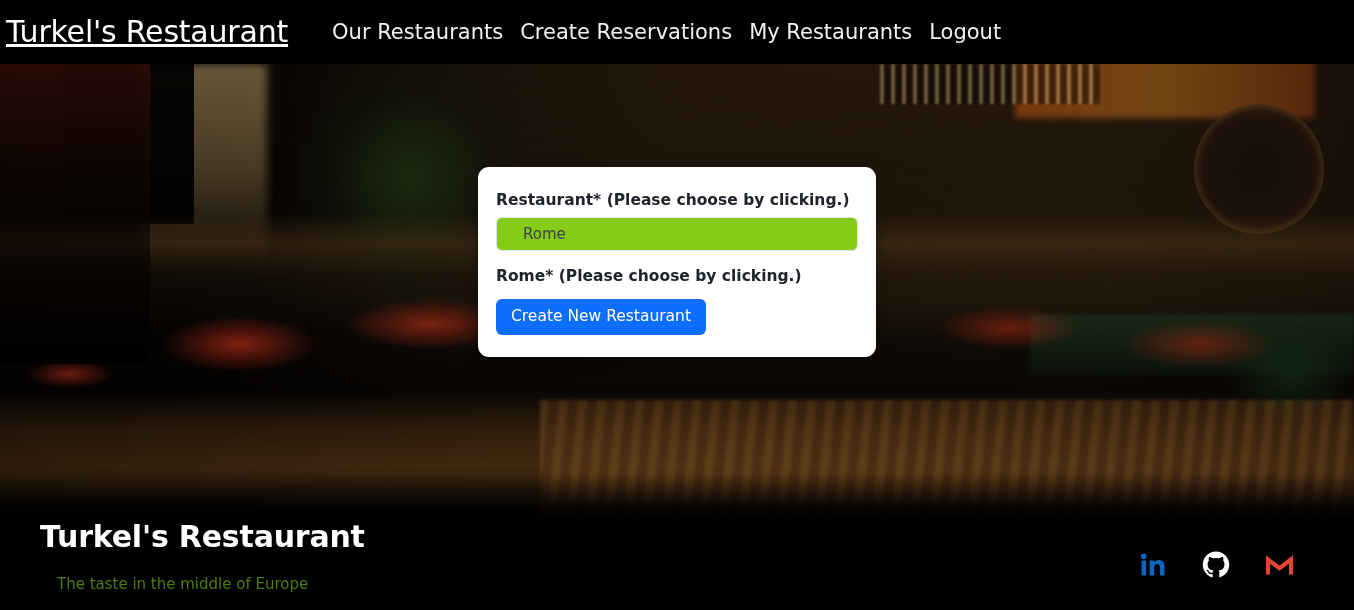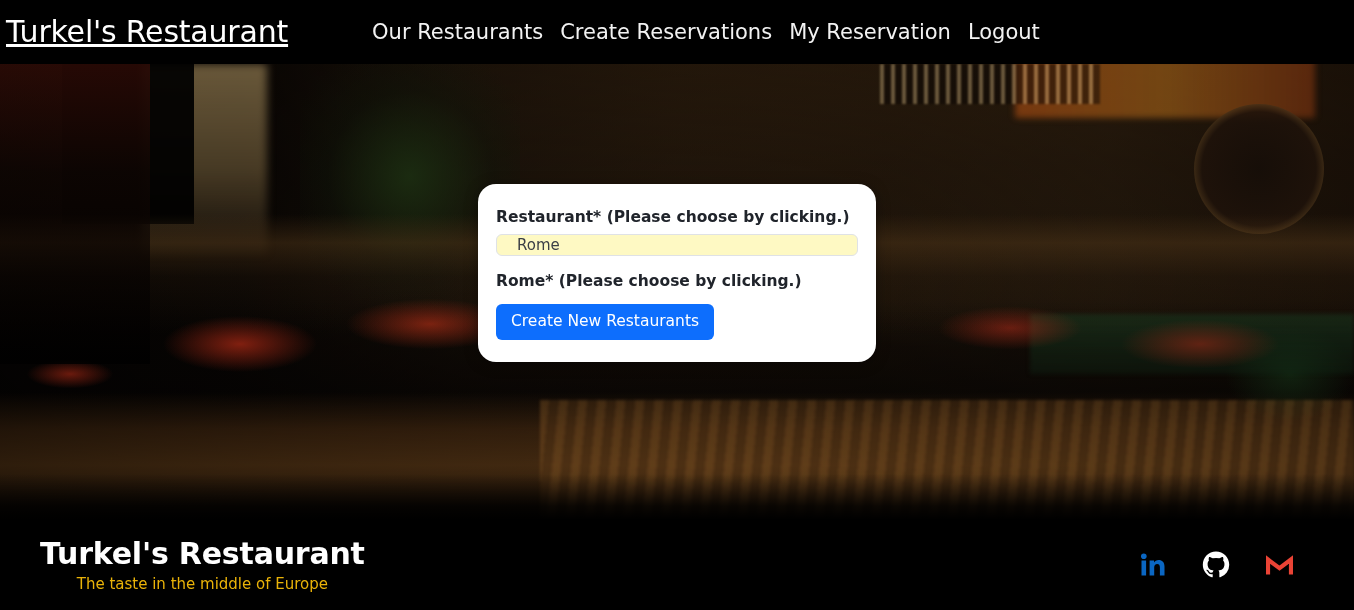--- a/index.html
+++ b/index.html
@@ -34,21 +34,21 @@
     font-weight: 400;
     letter-spacing: -0.2px;
     margin-left: 6px;
     white-space: nowrap;
     line-height: 1;
   }
   .nav-links {
     display: flex;
     align-items: center;
     gap: 17px;
-    margin-left: 84px;
+    margin-left: 44px;
   }
   .nav-link {
     color: #f2f2f2;
     font-size: 21px;
     font-weight: 400;
     text-decoration: none;
     white-space: nowrap;
     line-height: 1;
     cursor: pointer;
   }
@@ -192,50 +192,49 @@
     background: rgba(0,0,0,0.93);
     pointer-events: none;
   }
 
   
   .card {
     position: absolute;
     left: 478px; top: 167px;
     width: 398px;
     background: #ffffff;
-    border-radius: 18px;
+    border-radius: 11px;
     padding: 24px 18px 22px 18px;
     z-index: 20;
     box-shadow: 0 2px 14px rgba(0,0,0,0.35);
-    margin-top: 17px;
   }
   .field-group { margin-bottom: 16px; }
   .field-group:last-of-type { margin-bottom: 14px; }
   .field-label {
     display: block;
     font-size: 15.5px;
     font-weight: 700;
     color: #20242b;
     margin: 0 0 7px 0;
     line-height: 1.2;
   }
   .input-wrap {
     position: relative;
     width: 100%;
   }
   .text-input {
     width: 100%;
-    height: 22px;
+    height: 34px;
     border: 1px solid #dfe2e6;
     border-radius: 6px;
-    background: #fef9c3;
+    background: #84cc16;
     font-family: "DejaVu Sans", "Liberation Sans", sans-serif;
     font-size: 15px;
     color: #3b3f46;
-    padding: 0 34px 0 20px;
+    padding: 0 34px 0 26px;
     outline: none;
     line-height: 34px;
   }
   .field-icon {
     position: absolute;
     right: 9px;
     top: 50%;
     transform: translateY(-50%);
     width: 17px; height: 17px;
     display: flex;
@@ -273,26 +272,25 @@
   .footer-left { display: flex; flex-direction: column; justify-content: center; }
   .footer-title {
     color: #ffffff;
     font-size: 30px;
     font-weight: 700;
     line-height: 1.05;
     margin: 0 0 6px 0;
     letter-spacing: -0.2px;
   }
   .footer-sub {
-    color: #eab308;
+    color: #4d7c0f;
     font-size: 15px;
     font-weight: 400;
     line-height: 1.1;
-    margin: 0;
-    text-align: center;
+    margin: 17px;
   }
   .footer-social {
     display: flex;
     align-items: center;
     gap: 33px;
     margin-right: 20px;
   }
   .social-icon {
     display: flex;
     align-items: center;
@@ -304,21 +302,21 @@
 </head>
 <body>
 
 <div class="page">
 
   <nav class="navbar">
     <a class="brand" href="#">Turkel's Restaurant</a>
     <div class="nav-links">
       <a class="nav-link" href="#">Our Restaurants</a>
       <a class="nav-link" href="#">Create Reservations</a>
-      <a class="nav-link" href="#">My Reservation</a>
+      <a class="nav-link" href="#">My Restaurants</a>
       <a class="nav-link" href="#">Logout</a>
     </div>
   </nav>
 
   <div class="hero">
     <div class="hero-photo"></div>
     <div class="hero-wall"></div>
     <div class="hero-black-block"></div>
     <div class="hero-green"></div>
     <div class="hero-artwork"></div>
@@ -340,21 +338,21 @@
       <div class="input-wrap">
         <input class="text-input" type="text" readonly="" value="Rome" style="">
       </div>
     </div>
 
 
     <div class="field-group">
       <label class="field-label">Rome* (Please choose by clicking.)</label>
     </div>
 
-    <button class="btn-primary" type="button">Create New Restaurants</button>
+    <button class="btn-primary" type="button">Create New Restaurant</button>
   </div>
 
   <footer class="footer">
     <div class="footer-left">
       <div class="footer-title">Turkel's Restaurant</div>
       <div class="footer-sub">The taste in the middle of Europe</div>
     </div>
     <div class="footer-social">
       <a class="social-icon" href="#">
         <svg width="27" height="27" viewBox="0 0 27 27" aria-hidden="true">

